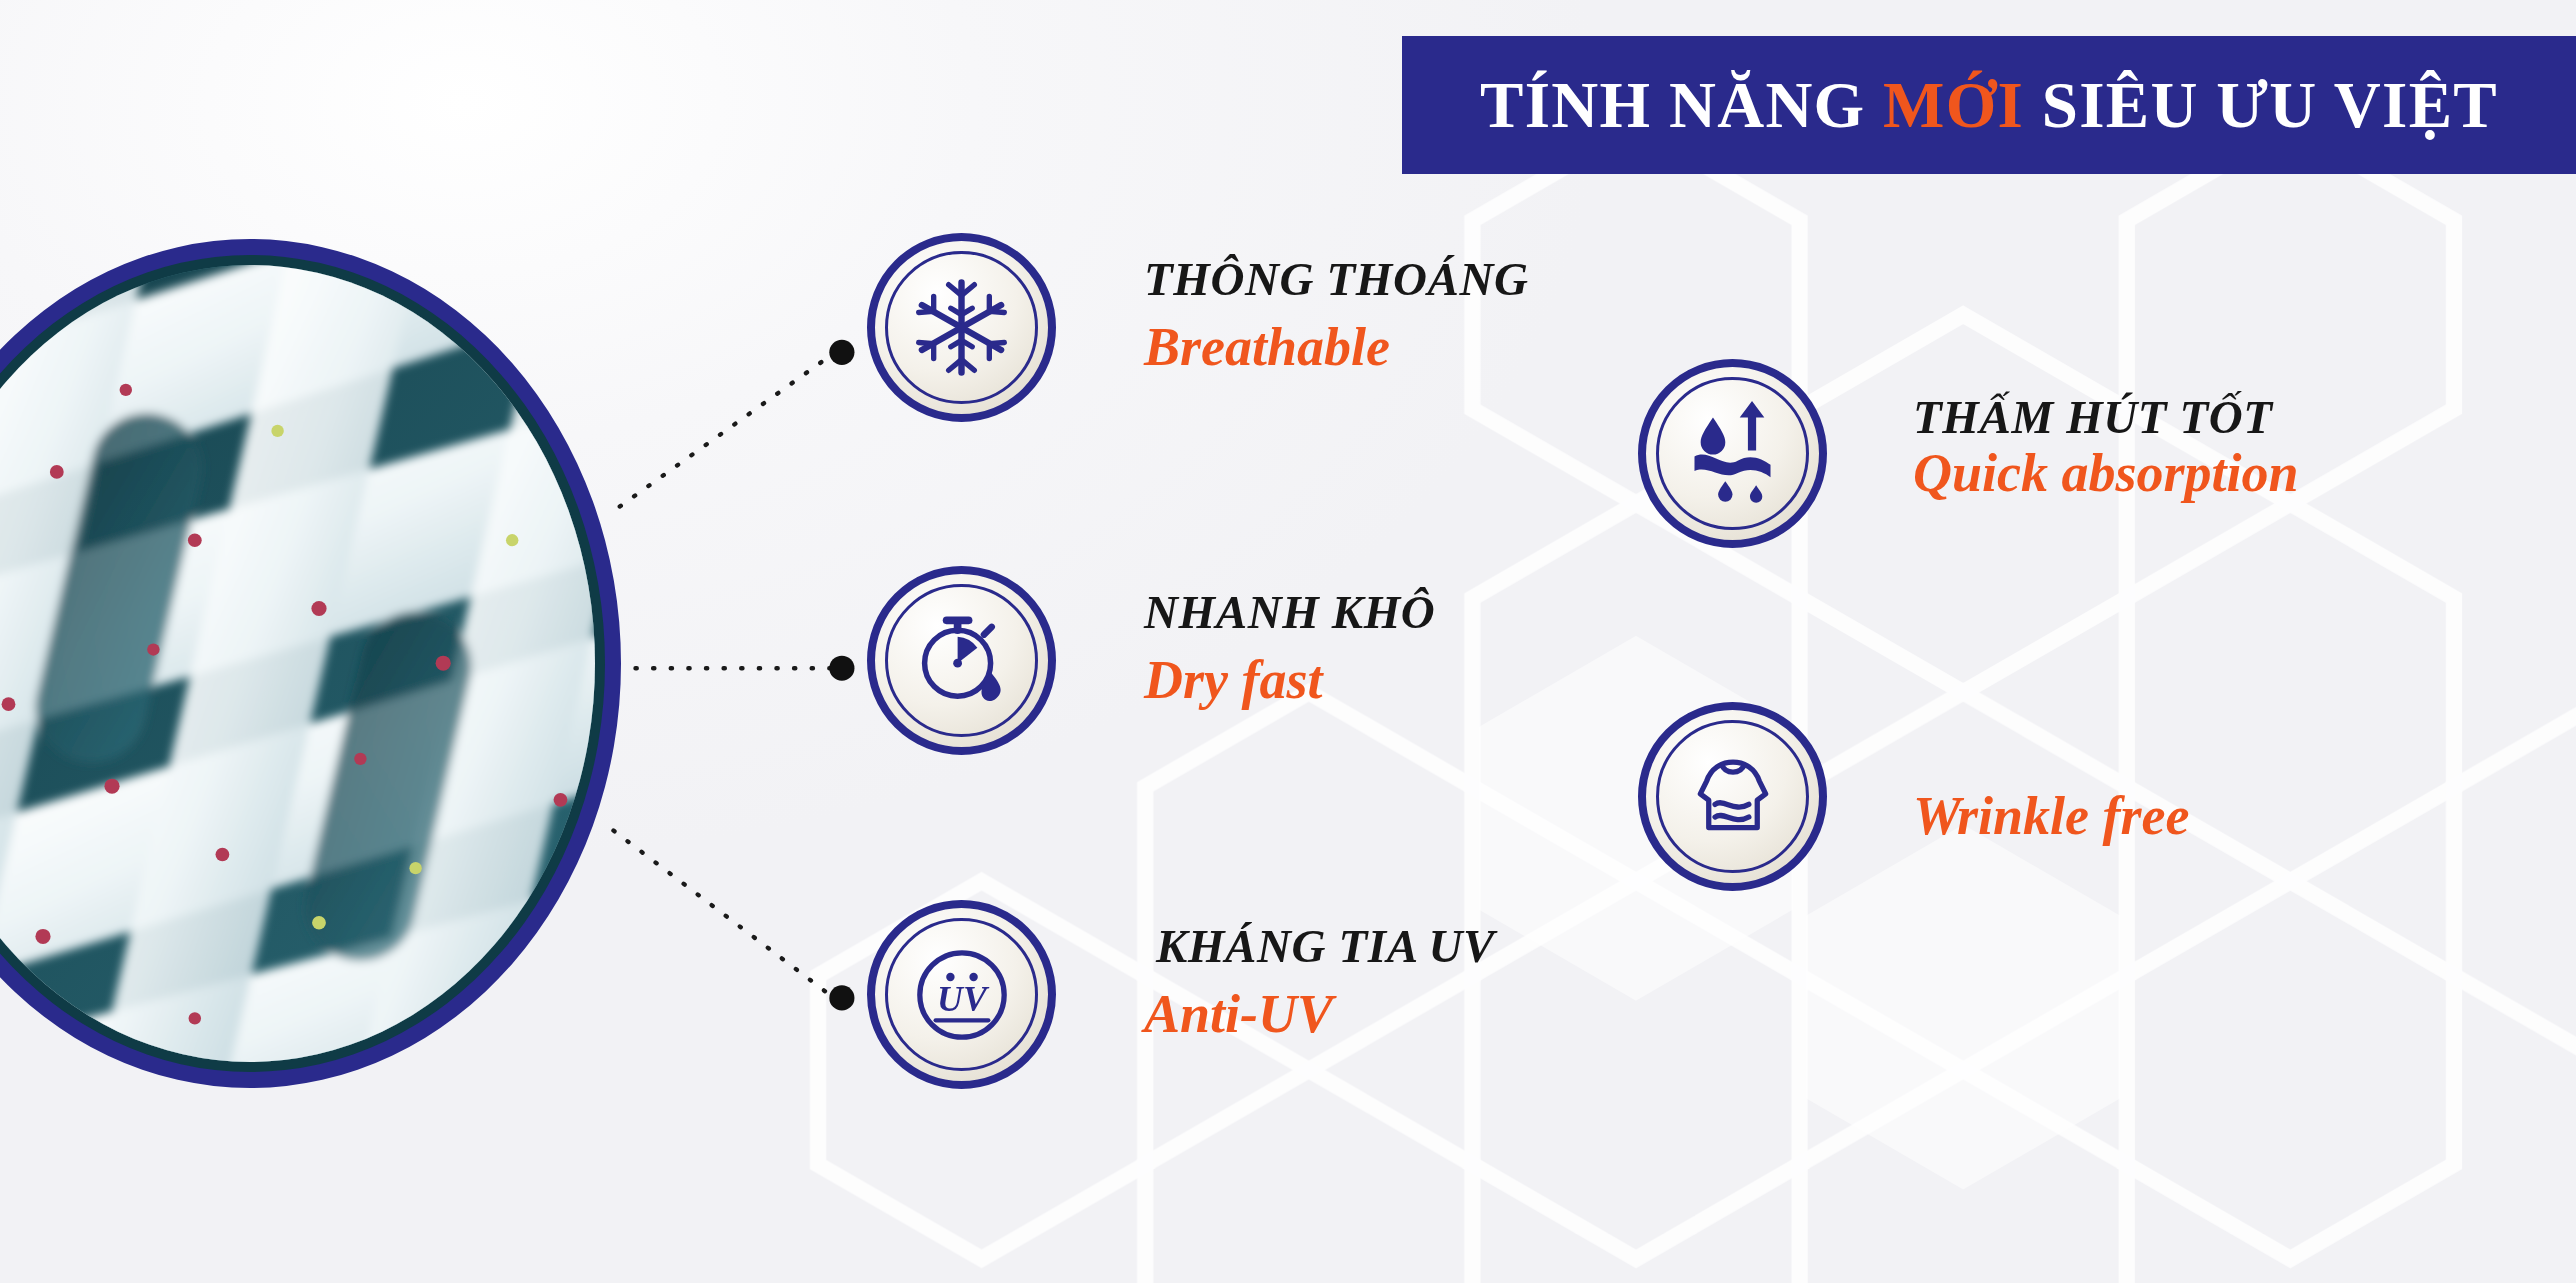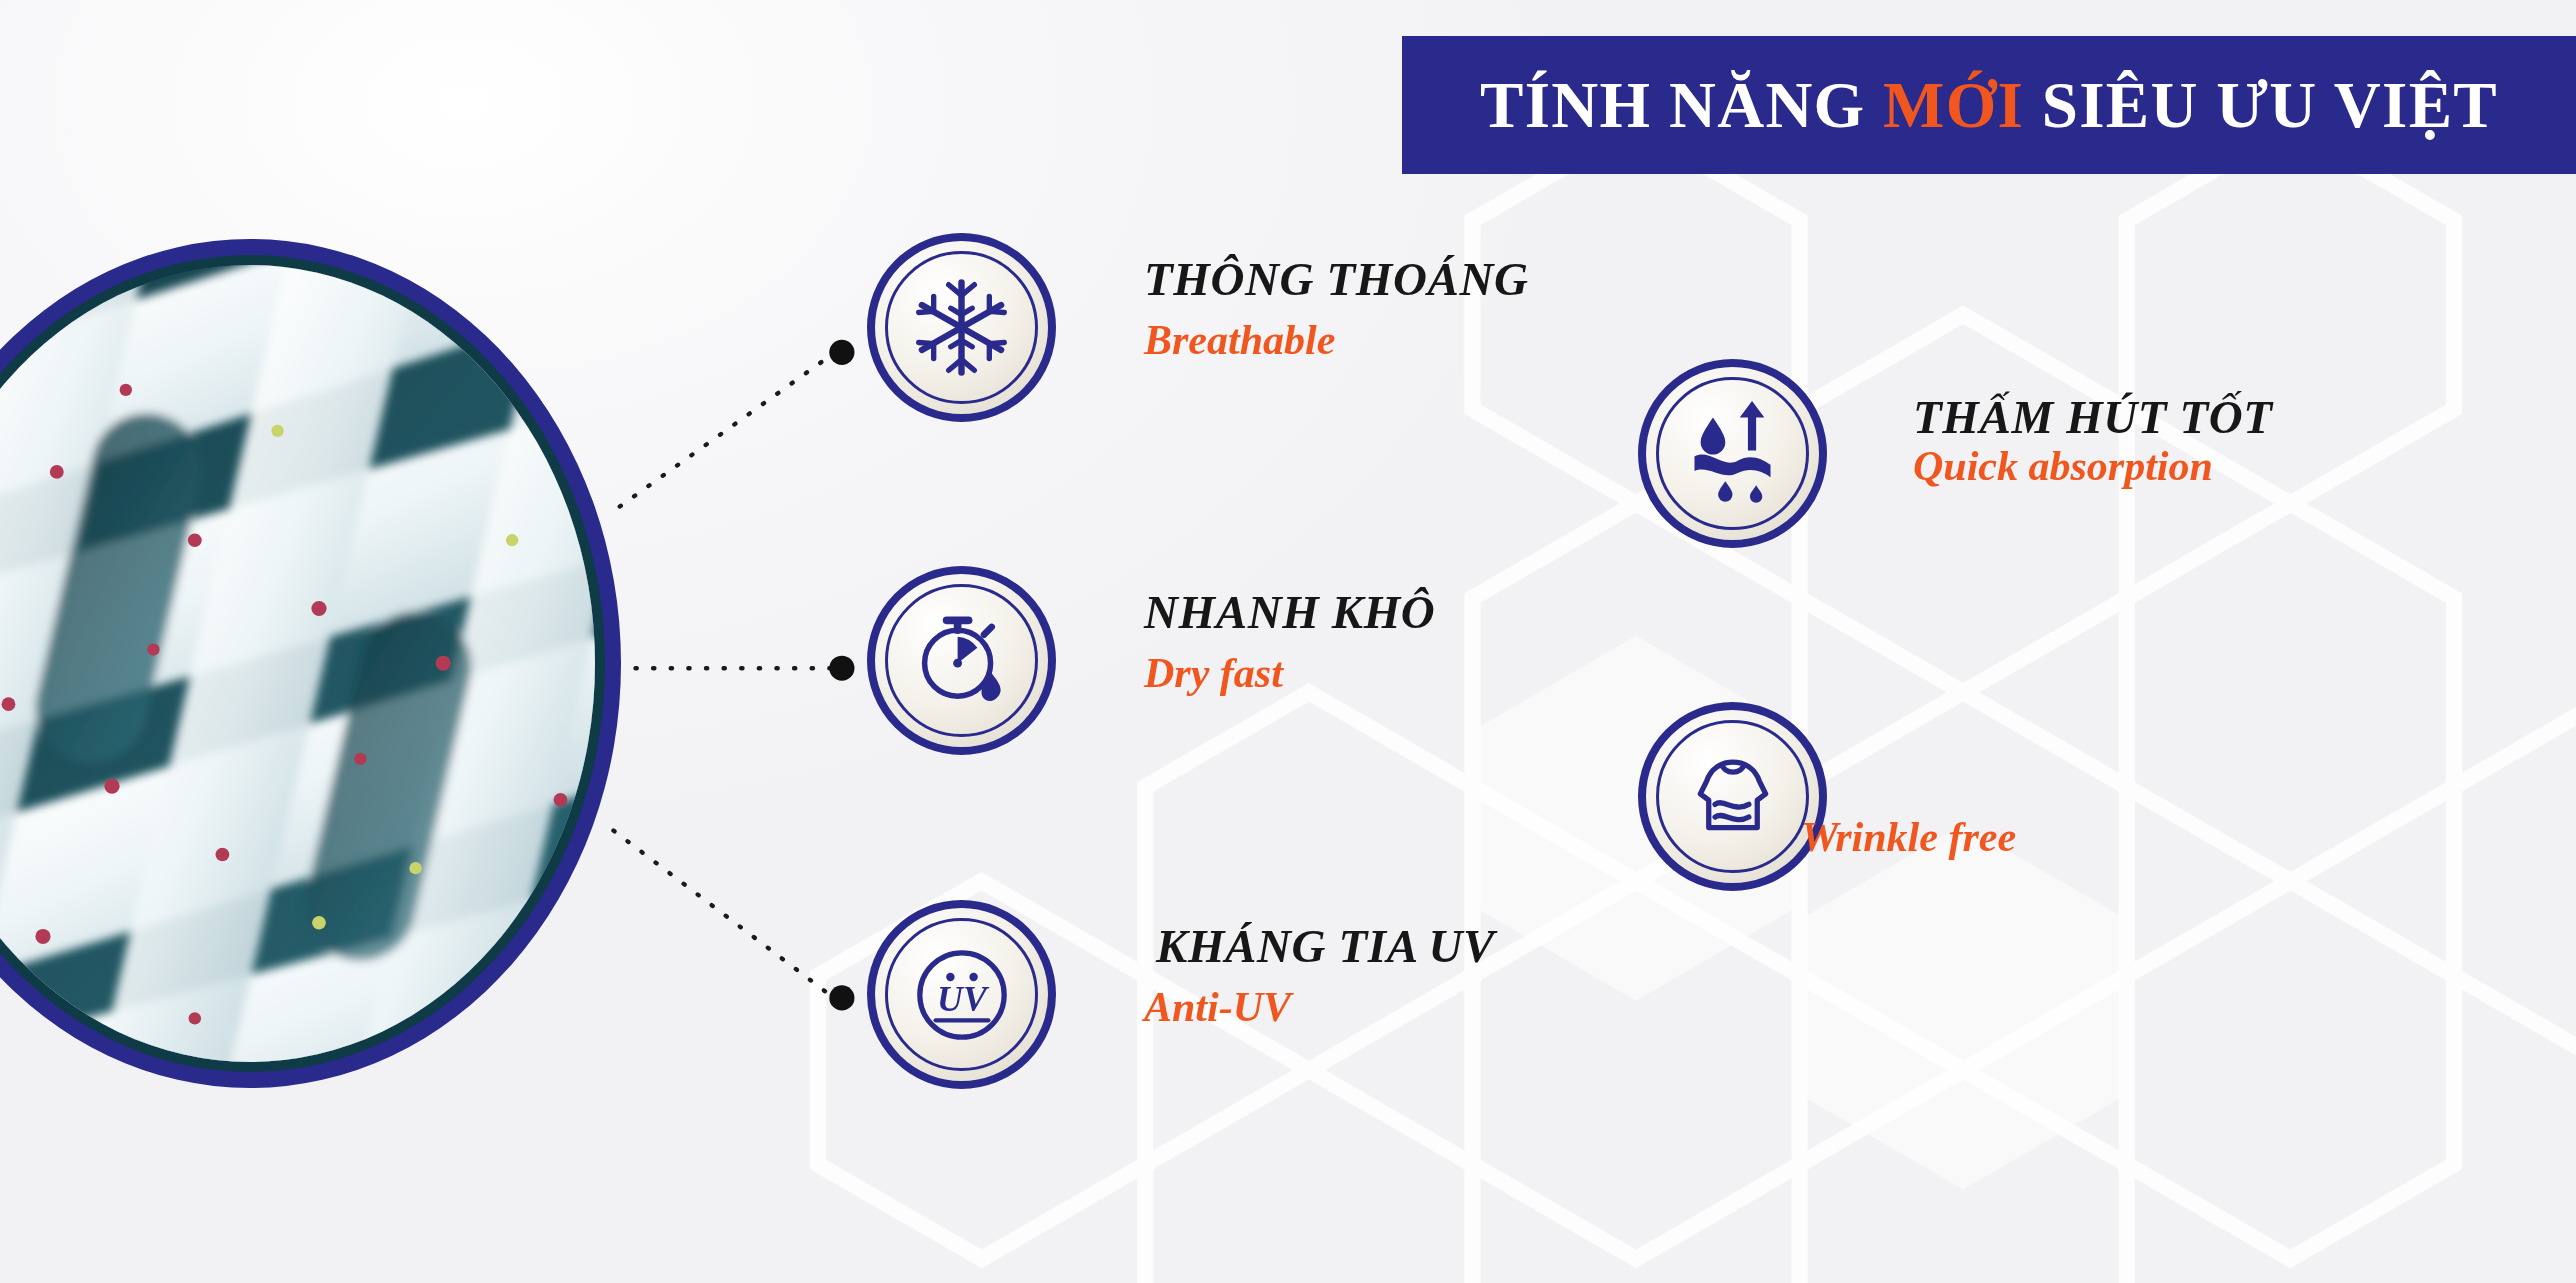--- a/index.html
+++ b/index.html
@@ -109,42 +109,42 @@
     font-size: 47px;
     color: #171717;
     white-space: nowrap;
     letter-spacing: 0.6px;
   }
   .feat-sub {
     position: absolute;
     font-family: "Liberation Serif", serif;
     font-style: italic;
     font-weight: bold;
-    font-size: 42px;
+    font-size: 54px;
     color: #f0561d;
     white-space: nowrap;
   }
 
   
   #badge-breathable { left: 867px; top: 233px; }
   #badge-dryfast    { left: 867px; top: 566px; }
   #badge-antiuv     { left: 867px; top: 900px; font-style: italic; }
   #badge-absorb     { left: 1638px; top: 359px; }
   #badge-wrinkle    { left: 1638px; top: 702px; }
 
   #title-breathable { left: 1144px; top: 252px; }
   #sub-breathable   { left: 1144px; top: 316px; }
   #title-dryfast    { left: 1144px; top: 585px; }
   #sub-dryfast      { left: 1144px; top: 649px; }
   #title-antiuv     { left: 1156px; top: 919px; }
   #sub-antiuv       { left: 1144px; top: 983px; }
   #title-absorb     { left: 1913px; top: 378px; margin-top: 12px; }
   #sub-absorb       { left: 1913px; top: 442px; }
   #title-wrinkle    { left: 1913px; top: 720px; }
-  #sub-wrinkle      { left: 1801px; top: 785px; margin-top: 28px; }
+  #sub-wrinkle      { left: 1913px; top: 785px; }
 </style>
 </head>
 <body>
 
 <div id="page">
 
   <div class="hex-layer">
     <svg viewBox="0 0 4094 2040" preserveAspectRatio="none">
       <defs>
         <g id="hx">

